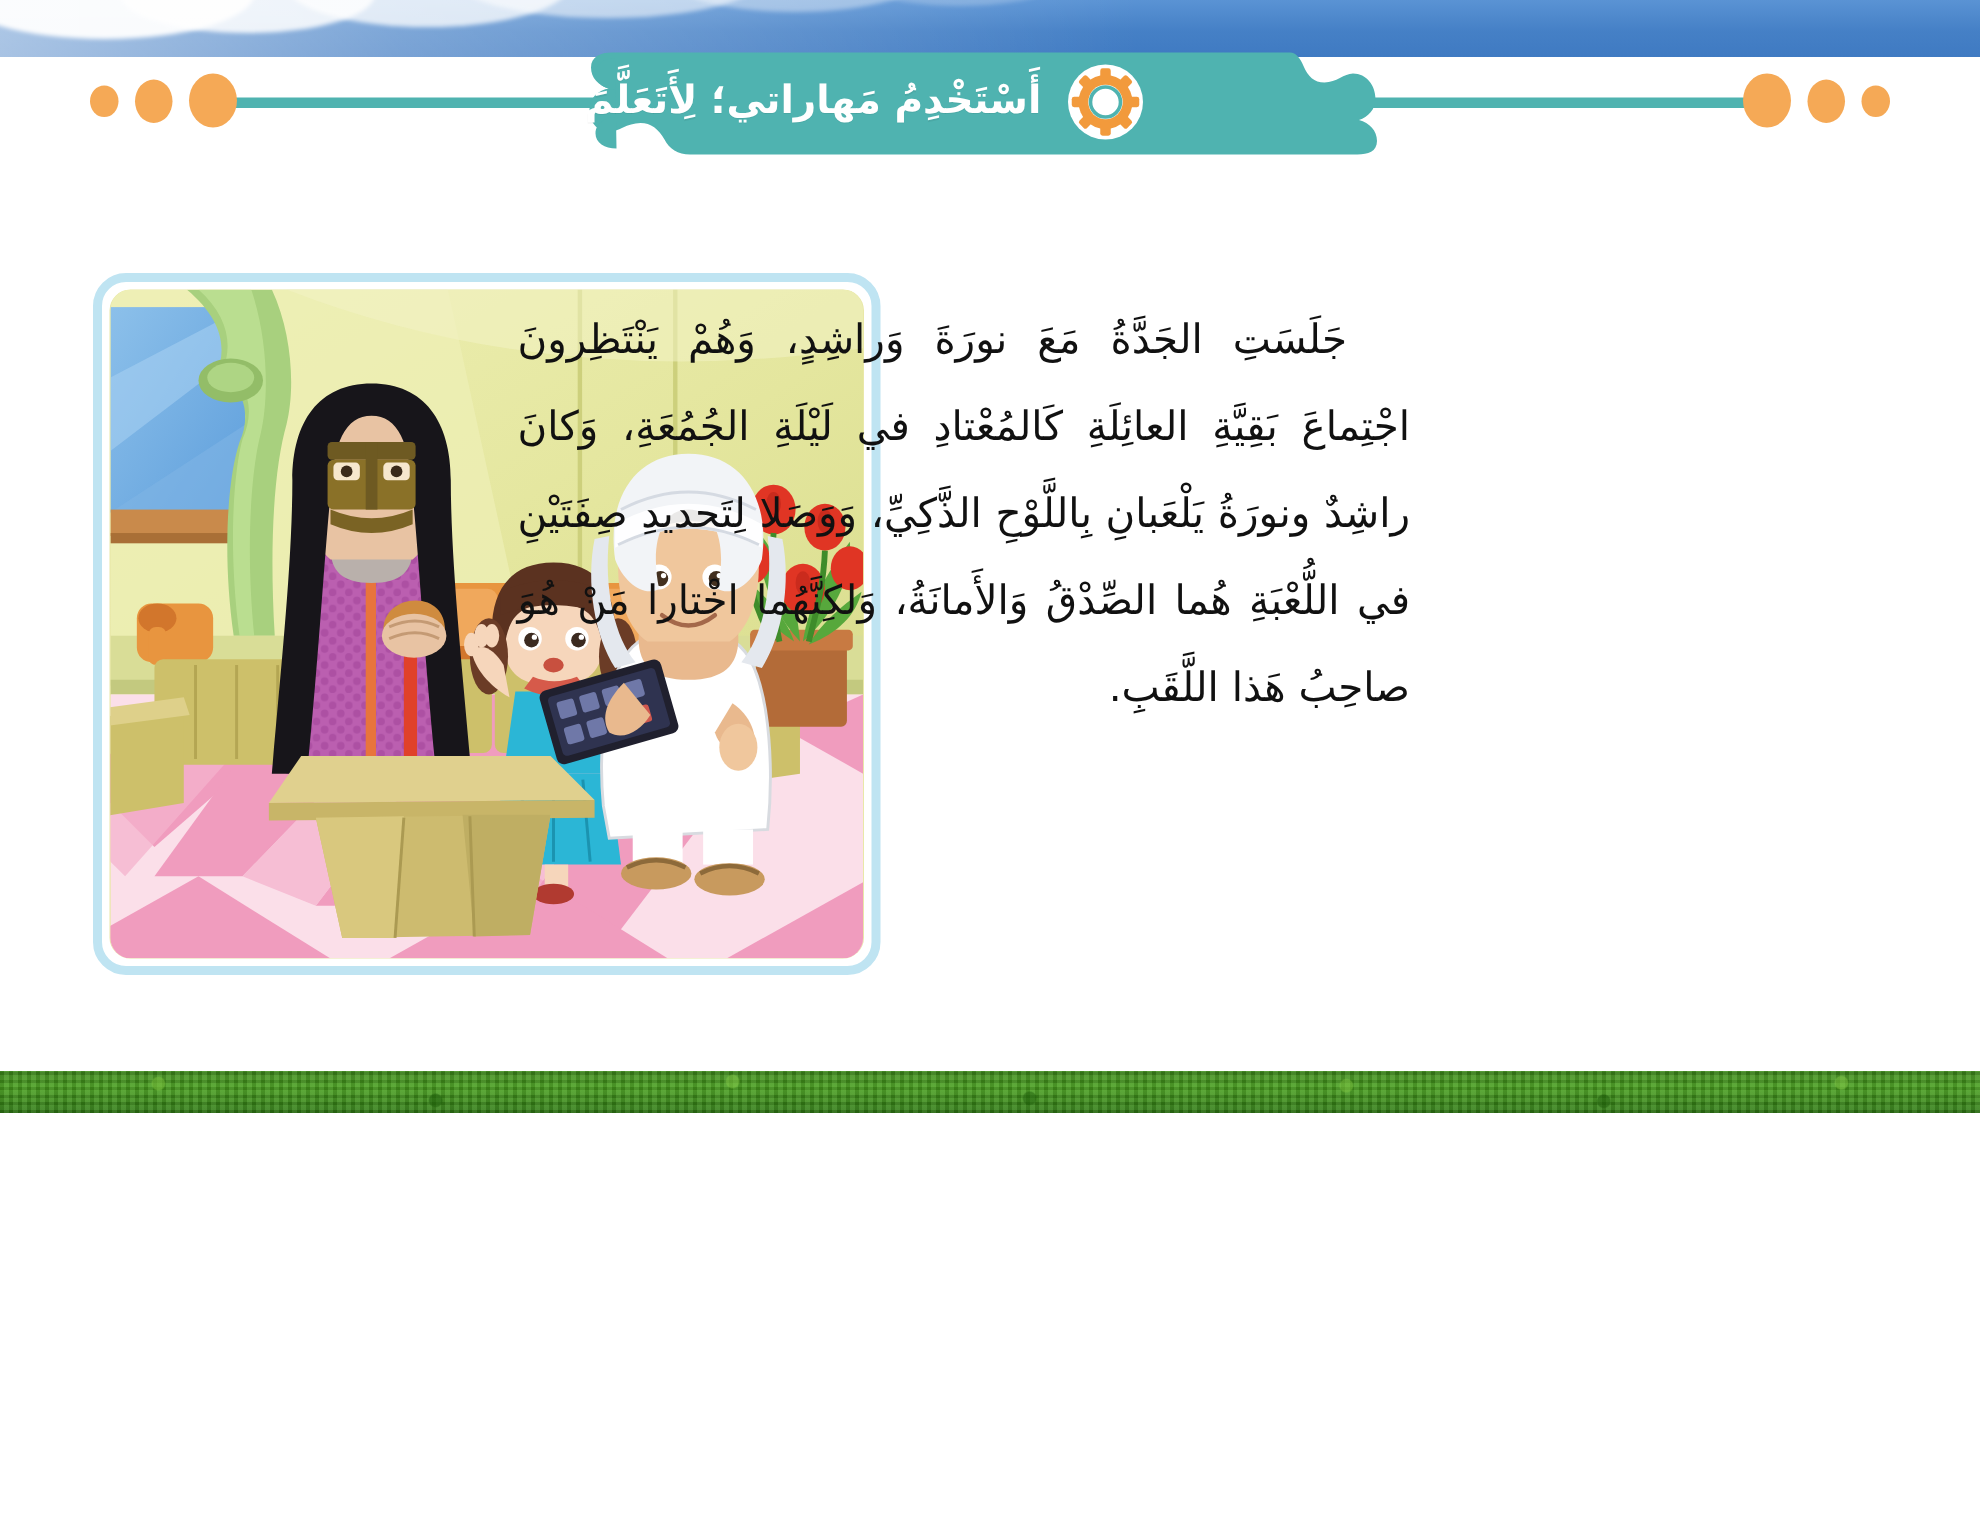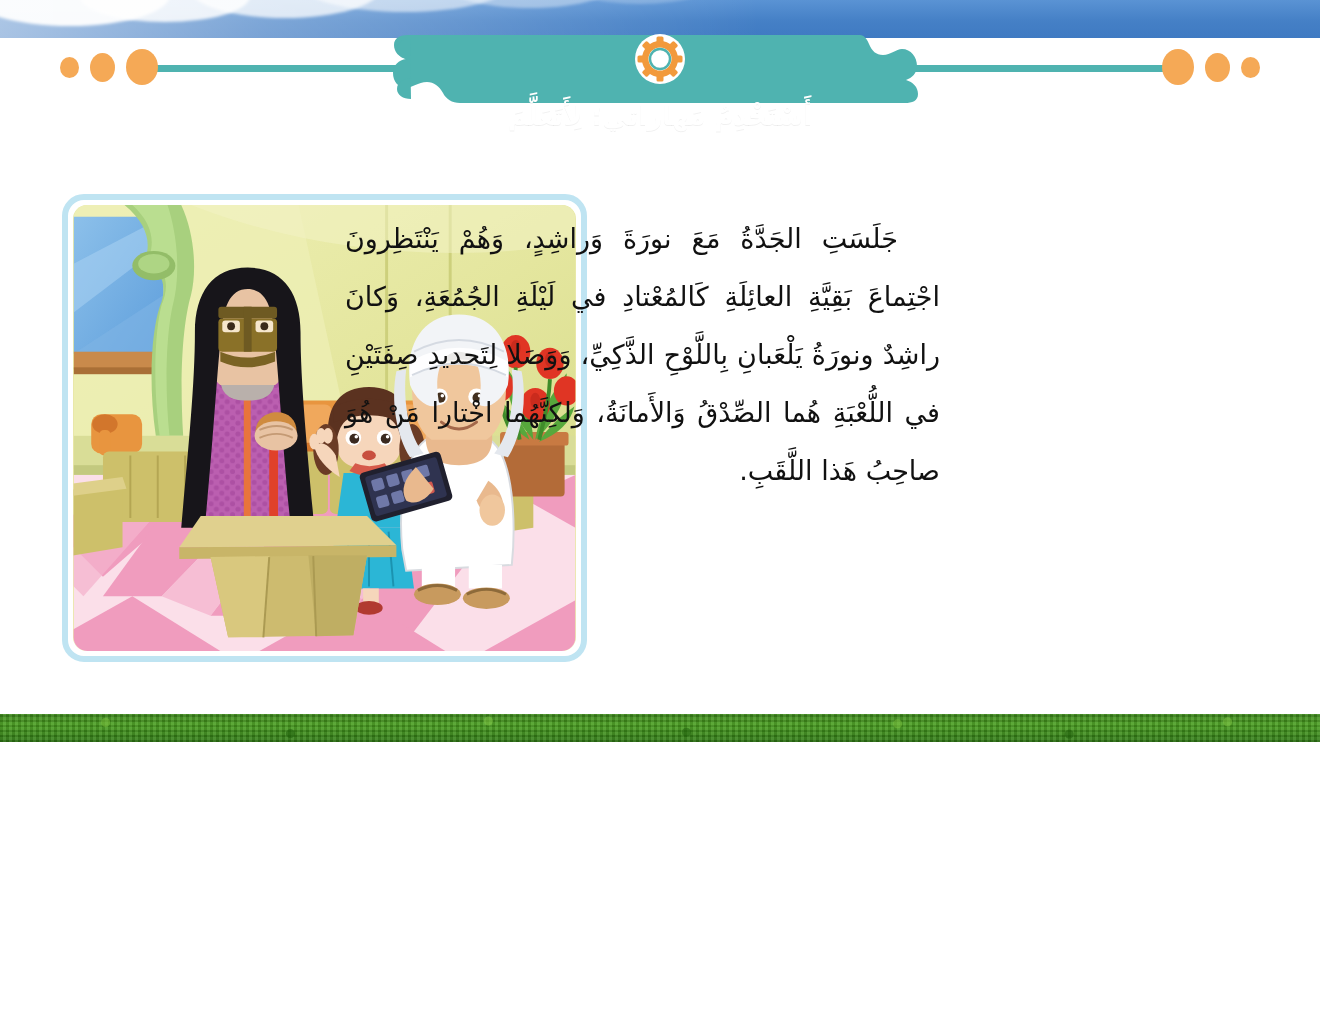--- a/index.html
+++ b/index.html
@@ -96,23 +96,23 @@
   .banner-shape {
     position: absolute;
     inset: 0;
   }
   .banner-shape svg { display: block; width: 540px; height: 72px; }
 
   .banner-content {
     position: absolute;
     inset: 0;
     display: flex;
-    flex-direction: column;
+    flex-direction: row;
     align-items: center;
-    justify-content: flex-start;
+    justify-content: flex-end;
     gap: 17px;
     padding-bottom: 2px;
   }
   .banner-title {
     color: #ffffff;
     font-size: 26px;
     font-weight: bold;
     letter-spacing: 0px;
     white-space: nowrap;
     direction: rtl;
@@ -123,21 +123,21 @@
     width: 52px;
     height: 52px;
     flex: 0 0 52px;
     position: relative;
   }
   .gear-icon svg { display:block; width: 52px; height: 52px; }
 
   
   .content {
     position: absolute;
-    top: 152px;
+    top: 140px;
     left: 0;
     width: 1072px;
     height: 540px;
   }
 
   
   .figure-frame {
     position: absolute;
     left: 62px;
     top: 42px;

